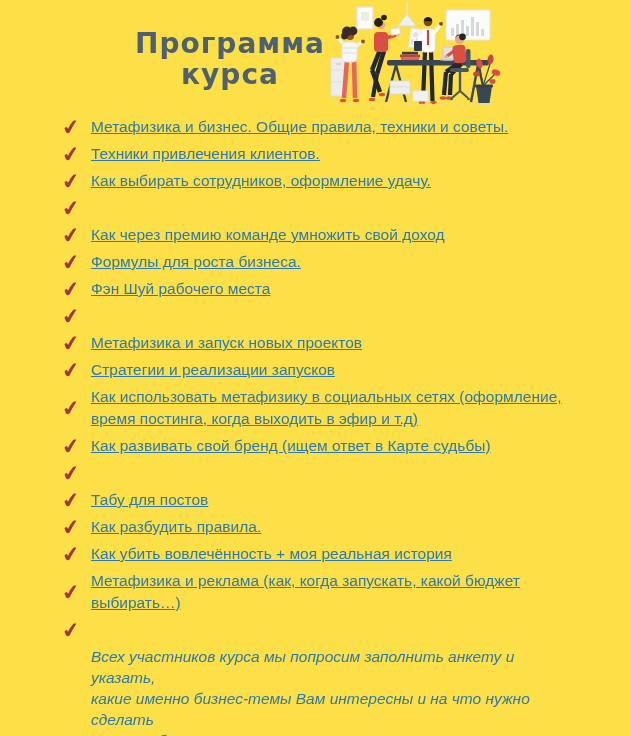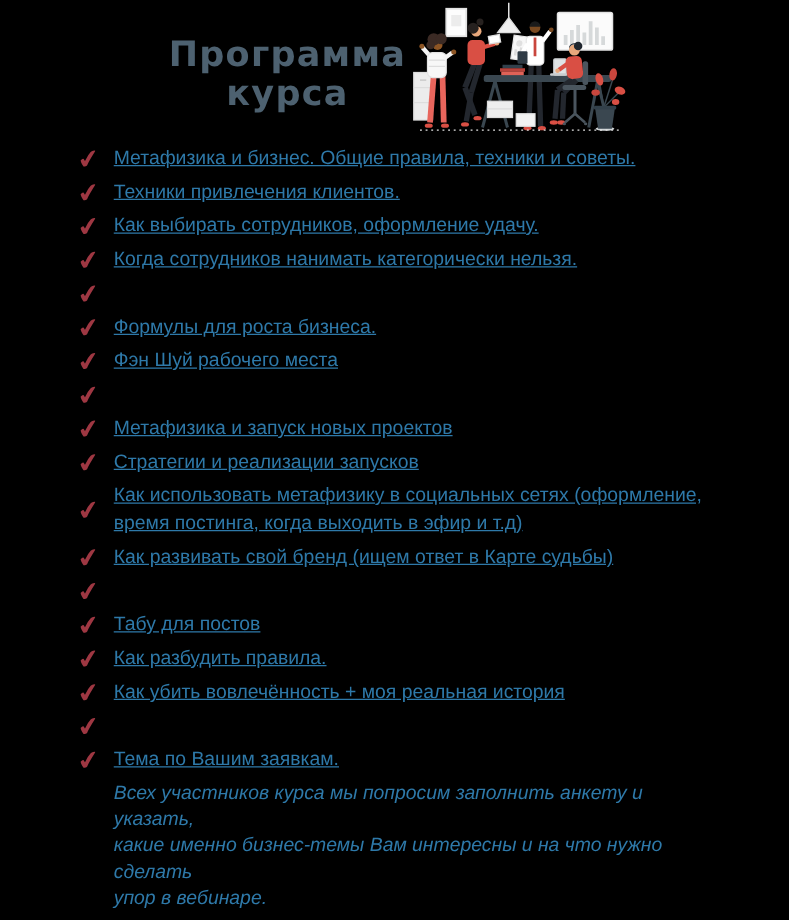--- a/index.html
+++ b/index.html
@@ -1,21 +1,21 @@
 <!DOCTYPE html>
 <html><head>
 <meta charset="utf-8">
 <style>
   html, body { margin: 0; padding: 0; background: #ffffff; }
   body {
     width: 631px; height: 736px; overflow: hidden;
     font-family: "Liberation Sans", sans-serif;
     -webkit-font-smoothing: antialiased;
   }
-  .page { position: relative; width: 631px; height: 736px; background: #000000; }
+  .page { position: relative; width: 631px; height: 736px; background: #fde047; }
 
   
   .title {
     position: absolute; left: 112px; top: 28px; width: 236px;
     text-align: center; color: #4d6170;
     font-family: "DejaVu Sans", sans-serif;
     font-weight: 700; font-size: 28px; line-height: 31px; letter-spacing: 1px;
   }
   .illustration {
     position: absolute; left: 328px; top: 2px; width: 176px; height: 106px;
@@ -214,25 +214,25 @@
           <span class="item-text">Техники привлечения клиентов.</span>
         </li>
 
         <li>
           <span class="check">✔</span>
           <span class="item-text">Как выбирать сотрудников, оформление удачу.</span>
         </li>
 
         <li>
           <span class="check">✔</span>
-          <span class="item-text">Когда сотрудников нанимать категорически нельзя.</span>
-        </li>
-
-        <li>
-          <span class="check">✔</span>
+        </li>
+
+        <li>
+          <span class="check">✔</span>
+          <span class="item-text">Как через премию команде умножить свой доход</span>
         </li>
 
         <li>
           <span class="check">✔</span>
           <span class="item-text">Формулы для роста бизнеса.</span>
         </li>
 
         <li>
           <span class="check">✔</span>
           <span class="item-text">Фэн Шуй рабочего места</span>
@@ -277,25 +277,26 @@
           <span class="item-text">Как разбудить правила.</span>
         </li>
 
         <li>
           <span class="check">✔</span>
           <span class="item-text">Как убить вовлечённость + моя реальная история</span>
         </li>
 
         <li>
           <span class="check">✔</span>
-        </li>
-
-        <li>
-          <span class="check">✔</span>
-          <span class="item-text">Тема по Вашим заявкам.</span>
+          <span class="item-text">Метафизика и реклама (как, когда запускать, какой бюджет
+выбирать…)</span>
+        </li>
+
+        <li>
+          <span class="check">✔</span>
         </li>
       </ul>
 
     <div class="footer">
       <p class="note">Всех участников курса мы попросим заполнить анкету и указать,
 какие именно бизнес-темы Вам интересны и на что нужно сделать
 упор в вебинаре.</p>
 
     </div>
   </div>

